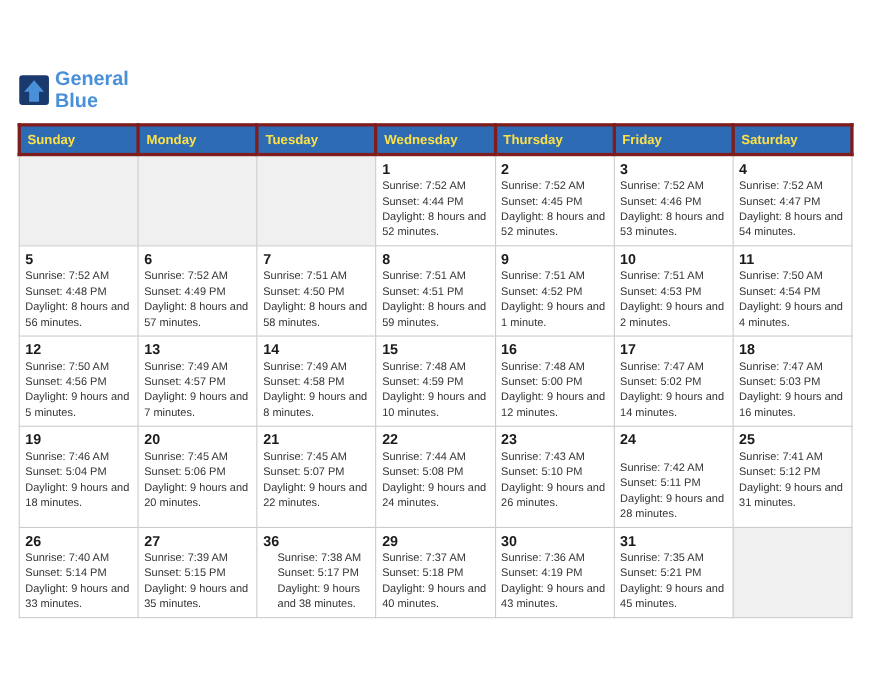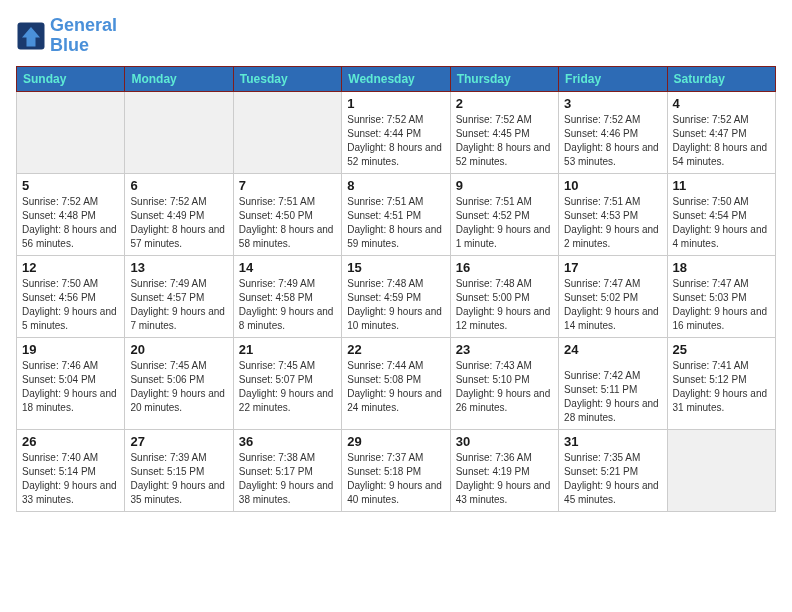--- a/index.html
+++ b/index.html
@@ -12,20 +12,21 @@
     }
     .header-area {
       display: flex;
       justify-content: space-between;
       align-items: flex-start;
       margin-bottom: 10px;
     }
     .logo {
       display: flex;
       align-items: center;
+      margin-top: 46px;
     }
     .logo-text {
       font-size: 18px;
       font-weight: bold;
       color: #1a3a6e;
       line-height: 1.1;
     }
     .logo-text span {
       color: #4a90d9;
     }
@@ -45,26 +46,26 @@
     .calendar-subtitle {
       font-size: 14px;
       color: #444;
     }
     .calendar {
       width: 100%;
       border-collapse: collapse;
     }
     .calendar th {
       background: #2d6bb5;
-      color: #5eead4;
+      color: #fde047;
       font-size: 12px;
       font-weight: bold;
       text-align: left;
       padding: 5px 6px;
-      border: 1px solid #7f1d1d;
+      border: 3px solid #7f1d1d;
     }
     .calendar td {
       border: 1px solid #ccc;
       vertical-align: top;
       width: calc(100% / 7);
       min-height: 75px;
       padding: 4px 5px;
       background: #fff;
       font-size: 10.5px;
       color: #333;
@@ -283,21 +284,21 @@
 Daylight: 9 hours and 33 minutes.</div>
         </td>
         <td>
           <span class="day-number">27</span>
           <div class="day-info" style="white-space: pre-line;">Sunrise: 7:39 AM
 Sunset: 5:15 PM
 Daylight: 9 hours and 35 minutes.</div>
         </td>
         <td>
           <span class="day-number">36</span>
-          <div class="day-info" style="white-space: pre-line;">Sunrise: 7:38 AM
+          <div class="day-info" style="white-space: pre-line; margin-left: 13px;">Sunrise: 7:38 AM
 Sunset: 5:17 PM
 Daylight: 9 hours and 38 minutes.</div>
         </td>
         <td>
           <span class="day-number">29</span>
           <div class="day-info" style="white-space: pre-line;">Sunrise: 7:37 AM
 Sunset: 5:18 PM
 Daylight: 9 hours and 40 minutes.</div>
         </td>
         <td>

